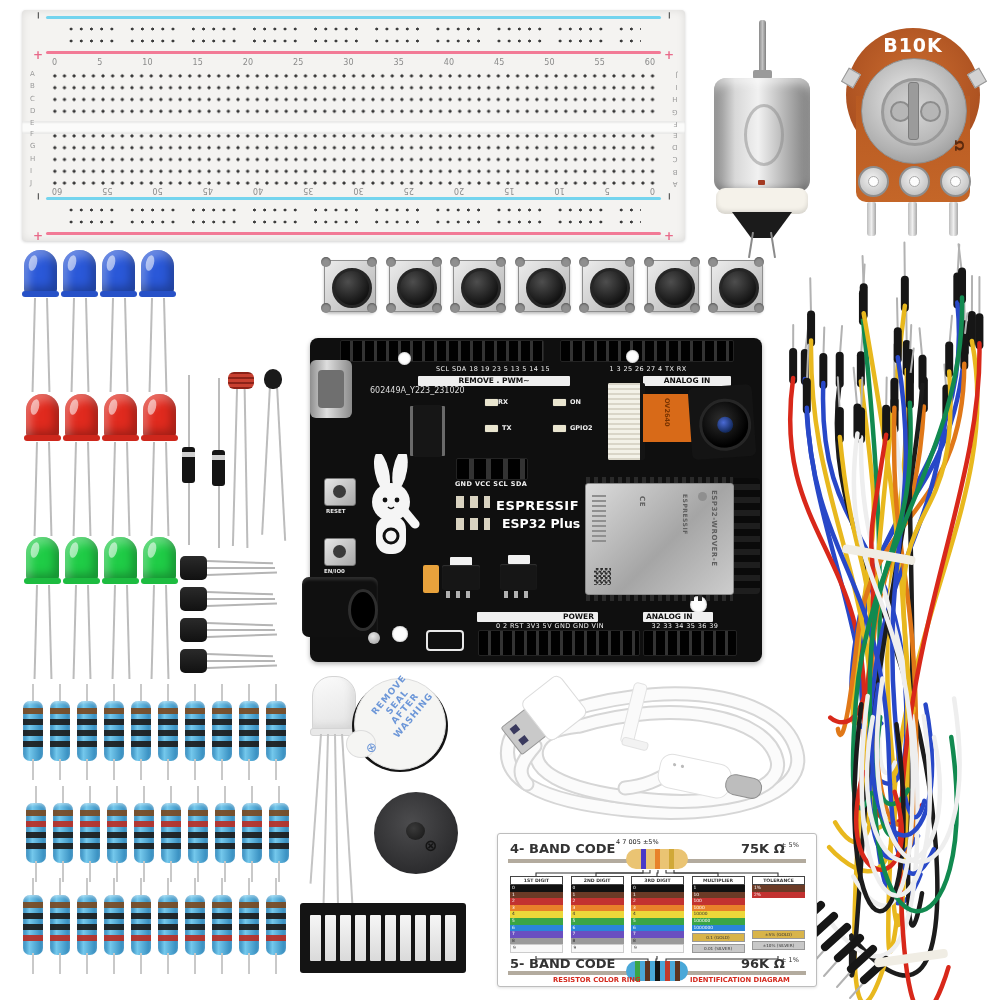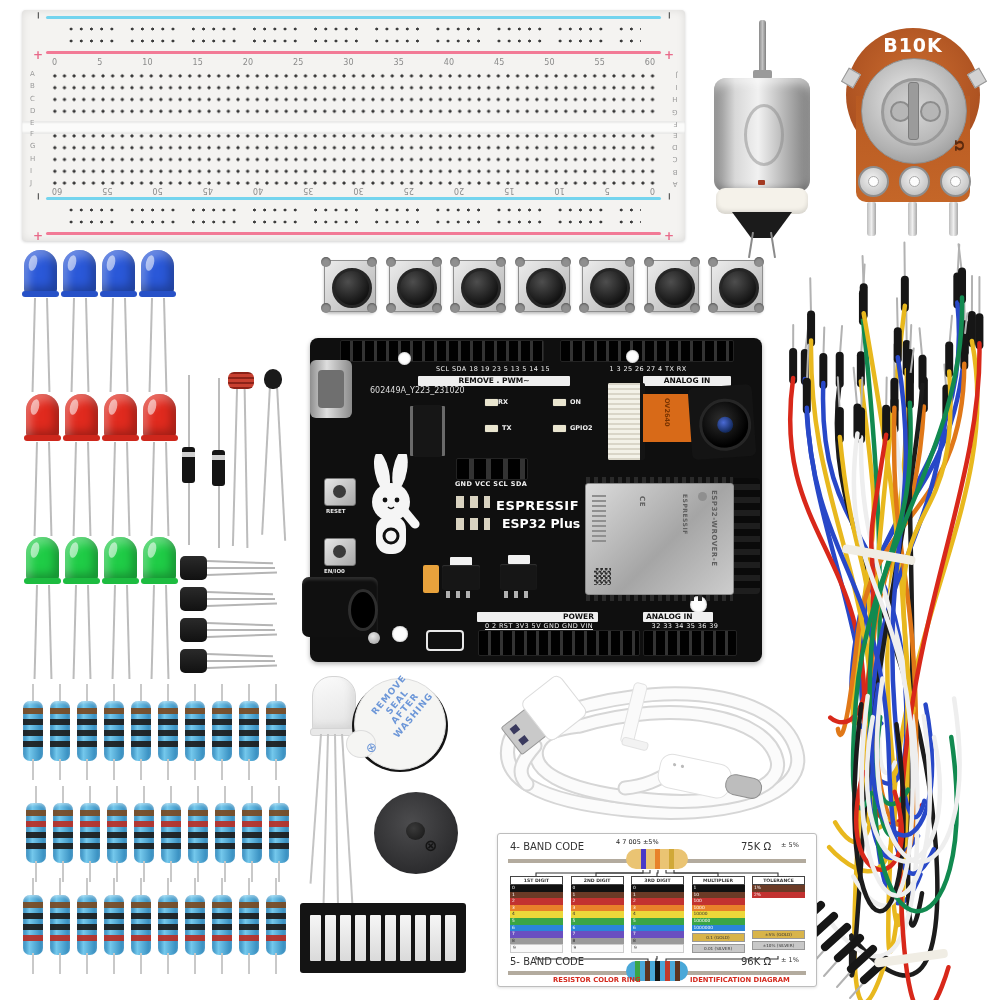--- a/index.html
+++ b/index.html
@@ -129,21 +129,21 @@
   
   #rgb{left:310px;top:676px;width:46px;height:230px;}
   #rgb .dome{position:absolute;left:2px;top:0;width:42px;height:55px;border-radius:20px 20px 6px 6px;
     background:linear-gradient(160deg,#fbfbfb,#e2e2e2);border:1px solid #d4d4d4;
     box-shadow:inset -4px -6px 8px rgba(0,0,0,.08);}
   #rgb .flange{position:absolute;left:0;top:52px;width:46px;height:6px;border-radius:3px;background:#e8e8e8;border:1px solid #d4d4d4;}
   #rgb .leg{position:absolute;top:58px;width:2.4px;background:#c4c4c4;transform-origin:top;}
   
   #card{left:497px;top:833px;width:318px;height:152px;background:#fff;border:1px solid #bdbdbd;border-radius:3px;
     box-shadow:0 1px 3px rgba(0,0,0,.12);font-family:"DejaVu Sans",sans-serif;}
-  .card-lbl{font-size:10px;font-weight:normal;color:#333;}
+  .card-lbl{font-size:13px;font-weight:bold;color:#333;}
   .card-bar{height:4px;background:#b3ab9e;}
   .card-res{height:20px;border-radius:10px;}
   .cc-col{position:absolute;width:53px;}
   .cc-head{border:1px solid #444;font-size:4.6px;font-weight:bold;color:#333;text-align:center;padding:1px 0;}
   .cc-row{font-size:4.4px;padding-left:2px;line-height:6.6px;height:6.6px;overflow:hidden;}
   .cc-extra{border:1px solid #999;font-size:4.2px;text-align:center;line-height:7px;height:7px;margin-top:2px;color:#333;}
   .card-red{color:#d42a1e;font-size:6.8px;font-weight:bold;}
 </style>
 </head>
 <body>
@@ -538,21 +538,21 @@
 
     <div class="abs" style="left:113px;top:227px;width:16px;height:28px;background:#e8a23c;border-radius:2px;"></div>
     <div class="abs reg-tab" style="left:140px;top:219px;width:22px;height:9px;"></div>
     <div class="abs reg-body" style="left:132px;top:227px;width:38px;height:25px;"></div>
     <div class="abs reg-legs" style="left:136px;top:253px;width:30px;"></div>
     <div class="abs reg-tab" style="left:198px;top:217px;width:22px;height:9px;"></div>
     <div class="abs reg-body" style="left:190px;top:226px;width:37px;height:26px;"></div>
     <div class="abs reg-legs" style="left:194px;top:253px;width:30px;"></div>
 
     <div class="abs wstrip" style="left:167px;top:274px;width:121px;text-align:right;padding-right:4px;box-sizing:border-box;">POWER</div>
-    <div class="abs pinlbl" style="left:146px;top:284px;width:166px;text-decoration:underline;">0 2 RST 3V3 5V GND GND VIN</div>
+    <div class="abs pinlbl" style="left:157px;top:284px;width:166px;">0 2 RST 3V3 5V GND GND VIN</div>
     <div class="abs hstrip" style="left:168px;top:292px;width:160px;height:24px;"></div>
     <div class="abs wstrip" style="left:333px;top:274px;width:70px;text-align:left;padding-left:3px;box-sizing:border-box;">ANALOG IN</div>
     <div class="abs pinlbl" style="left:330px;top:284px;width:90px;">32 33 34 35 36 39</div>
     <div class="abs hstrip" style="left:333px;top:292px;width:92px;height:24px;"></div>
 
     <div class="abs" style="left:-8px;top:239px;width:76px;height:60px;background:#101010;border-radius:7px;box-shadow:inset 0 3px 3px rgba(255,255,255,.12);">
       <div class="abs" style="left:46px;top:12px;width:24px;height:36px;border-radius:50%;background:#000;border:3px solid #2e2e2e;"></div>
     </div>
     <div class="abs" style="left:58px;top:294px;width:12px;height:12px;border-radius:50%;background:radial-gradient(circle at 40% 35%,#e8e8e8,#9a9a9a);"></div>
     <div class="abs" style="left:116px;top:292px;width:34px;height:17px;border:2px solid #e8e8e8;border-radius:4px;"></div>

